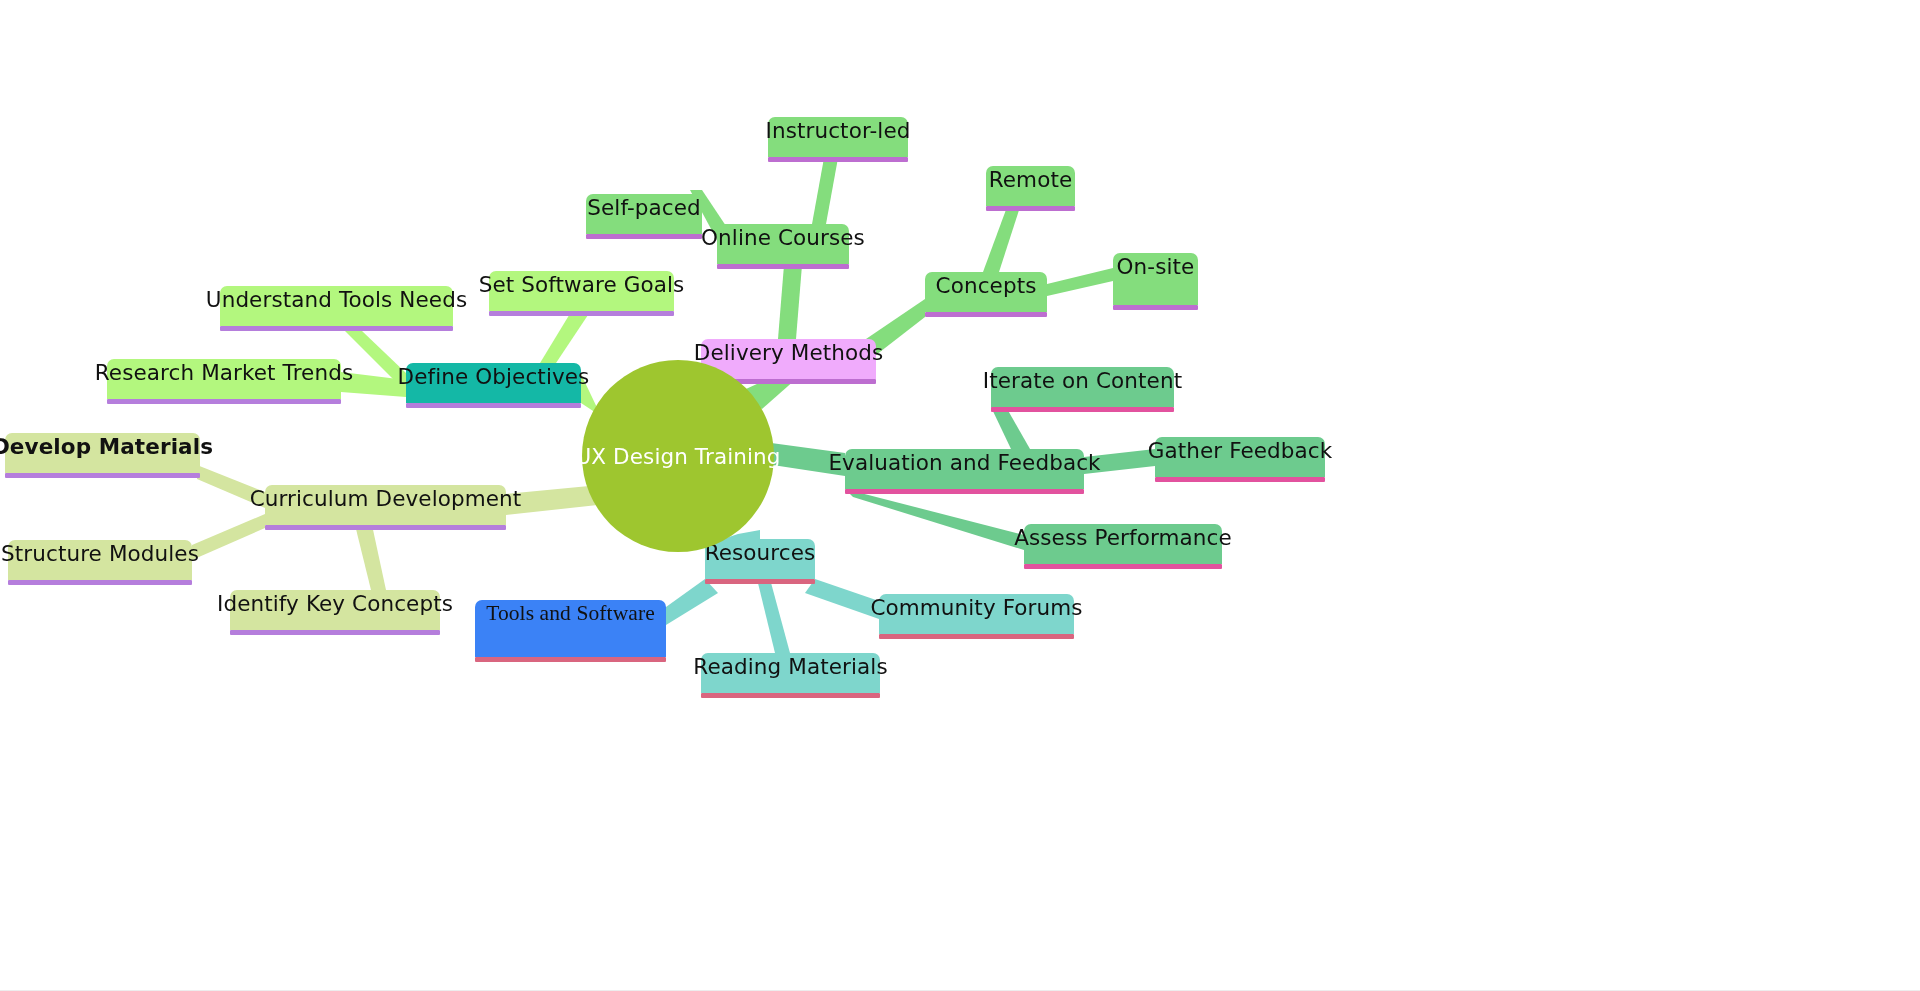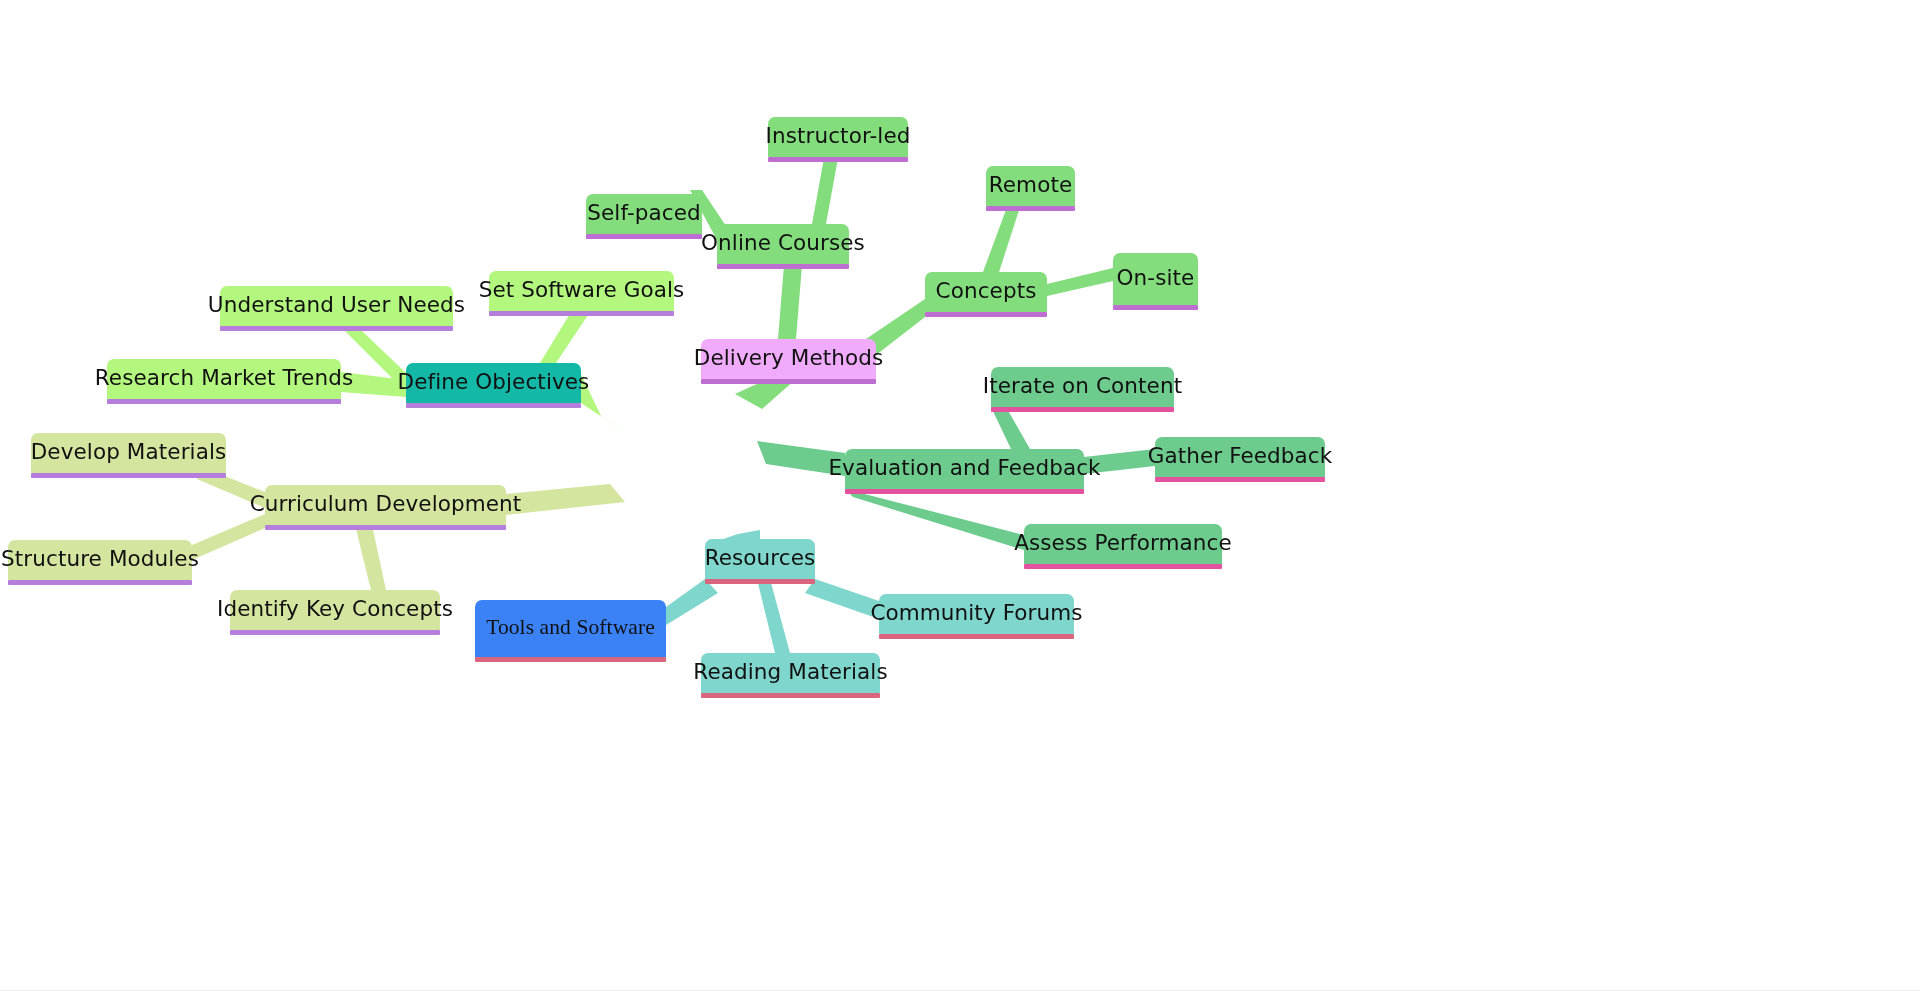--- a/index.html
+++ b/index.html
@@ -25,27 +25,26 @@
     left: 0;
     top: 0;
     width: 1920px;
     height: 991px;
     pointer-events: none;
   }
   .node {
     position: absolute;
     box-sizing: border-box;
     display: flex;
-    align-items: center;
     justify-content: center;
     border-radius: 7px 7px 0 0;
     font-size: 21.5px;
     color: #111111;
     white-space: nowrap;
-    padding: 16px 17px;
+    padding: 4px 17px;
     letter-spacing: 0.1px;
     z-index: 5;
   }
   .node .node-label {
     display: block;
     line-height: 1;
     transform: translateY(-1px);
   }
   .node .underline {
     position: absolute;
@@ -107,21 +106,21 @@
       <polygon points="757,579 775,653 790,653 770,579" fill="#7ed6cc"></polygon>
       <polygon points="815,579 879,601 879,619 805,593" fill="#7ed6cc"></polygon>
     </svg>
 
   <div id="node-container">
       <div class="node" style="left: 406px; top: 363px; width: 175px; height: 40px; background: #14b8a6;">
         <span class="node-label">Define Objectives</span>
         <span class="underline" style="background: rgb(181, 126, 220);"></span>
       </div>
       <div class="node" style="left: 220px; top: 286px; width: 233px; height: 40px; background: rgb(179, 247, 126);">
-        <span class="node-label">Understand User Needs</span>
+        <span class="node-label">Understand Tools Needs</span>
         <span class="underline" style="background: rgb(181, 126, 220);"></span>
       </div>
       <div class="node" style="left: 107px; top: 359px; width: 234px; height: 40px; background: rgb(179, 247, 126);">
         <span class="node-label">Research Market Trends</span>
         <span class="underline" style="background: rgb(181, 126, 220);"></span>
       </div>
       <div class="node" style="left: 489px; top: 271px; width: 185px; height: 40px; background: rgb(179, 247, 126);">
         <span class="node-label">Set Software Goals</span>
         <span class="underline" style="background: rgb(181, 126, 220);"></span>
       </div>
@@ -150,21 +149,21 @@
         <span class="underline" style="background: rgb(189, 110, 208);"></span>
       </div>
       <div class="node" style="left: 1113px; top: 253px; width: 85px; height: 52px; background: rgb(132, 221, 125);">
         <span class="node-label">On-site</span>
         <span class="underline" style="background: rgb(189, 110, 208);"></span>
       </div>
       <div class="node" style="left: 265px; top: 485px; width: 241px; height: 40px; background: rgb(212, 229, 160);">
         <span class="node-label">Curriculum Development</span>
         <span class="underline" style="background: rgb(181, 126, 220);"></span>
       </div>
-      <div class="node" style="left: 31px; top: 433px; width: 195px; height: 40px; background: rgb(212, 229, 160);">
+      <div class="node" style="left: 5px; top: 433px; width: 195px; height: 40px; background: rgb(212, 229, 160); font-weight: bold;">
         <span class="node-label">Develop Materials</span>
         <span class="underline" style="background: rgb(181, 126, 220);"></span>
       </div>
       <div class="node" style="left: 8px; top: 540px; width: 184px; height: 40px; background: rgb(212, 229, 160);">
         <span class="node-label">Structure Modules</span>
         <span class="underline" style="background: rgb(181, 126, 220);"></span>
       </div>
       <div class="node" style="left: 230px; top: 590px; width: 210px; height: 40px; background: rgb(212, 229, 160);">
         <span class="node-label">Identify Key Concepts</span>
         <span class="underline" style="background: rgb(181, 126, 220);"></span>
@@ -196,15 +195,18 @@
       <div class="node" style="left: 701px; top: 653px; width: 179px; height: 40px; background: rgb(126, 214, 204);">
         <span class="node-label">Reading Materials</span>
         <span class="underline" style="background: rgb(217, 101, 127);"></span>
       </div>
       <div class="node" style="left: 879px; top: 594px; width: 195px; height: 40px; background: rgb(126, 214, 204);">
         <span class="node-label">Community Forums</span>
         <span class="underline" style="background: rgb(217, 101, 127);"></span>
       </div>
     </div>
 
+  <div id="root-node" style="left: 582px; top: 360px; width: 192px; height: 192px; background: rgb(158, 198, 47); color: rgb(255, 255, 255);">
+    <span>UX Design Training</span>
+  </div>
 
   <div class="bottom-rule"></div>
 </div>
 
 </body></html>

